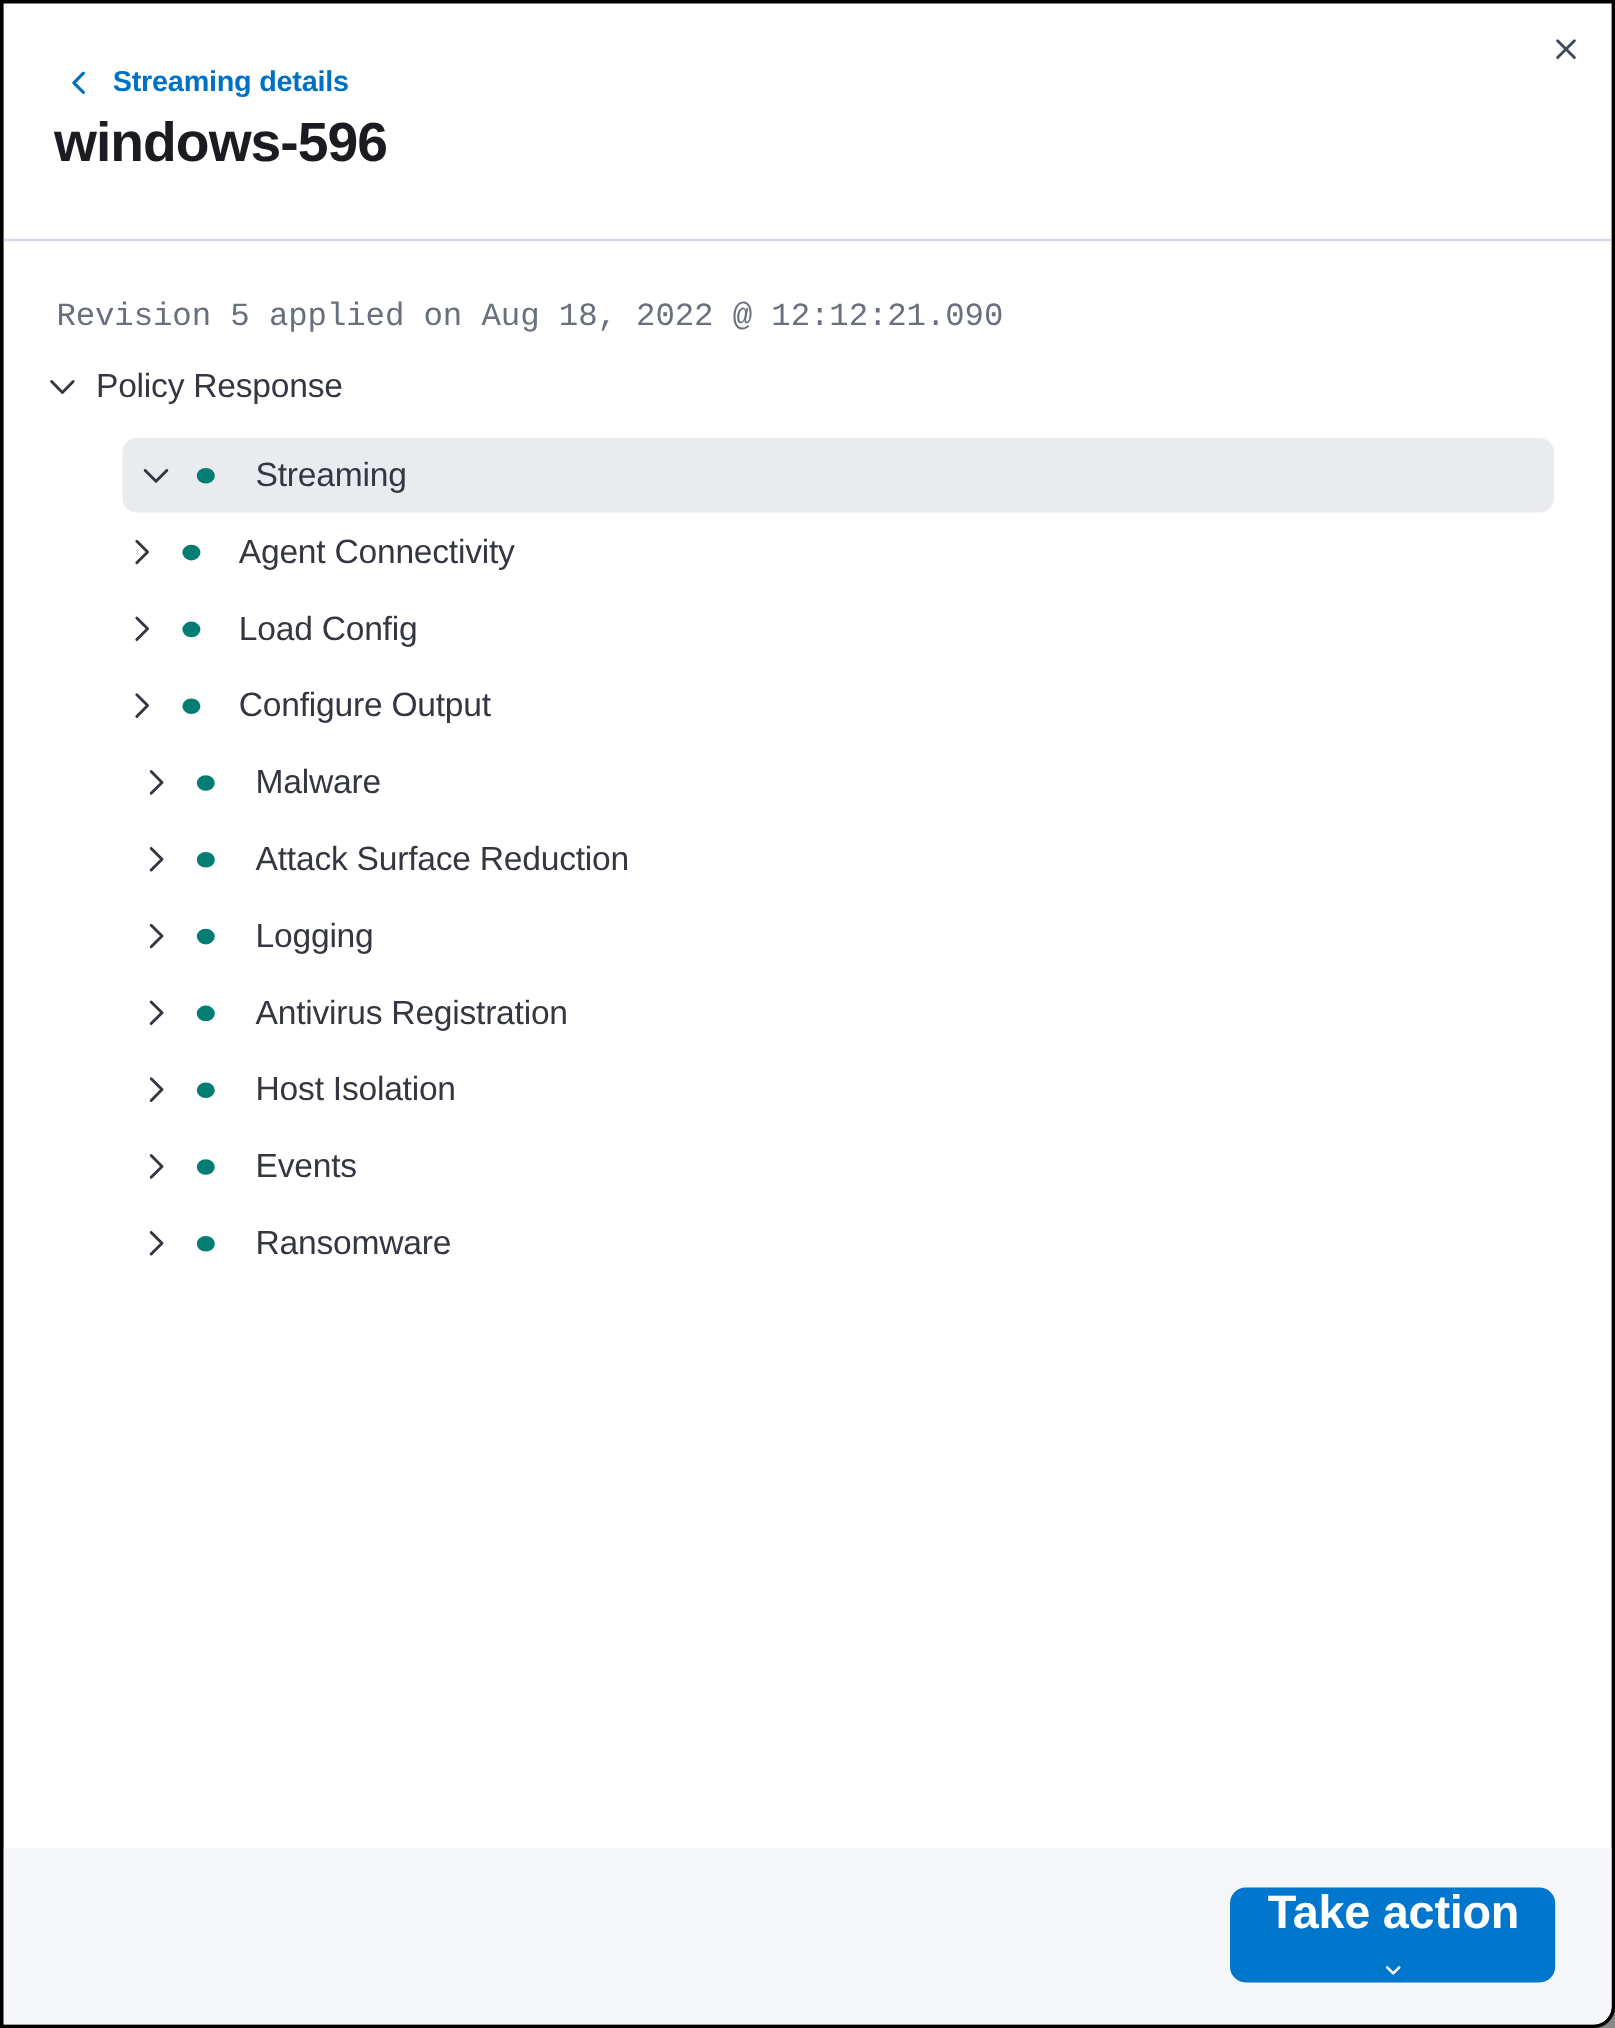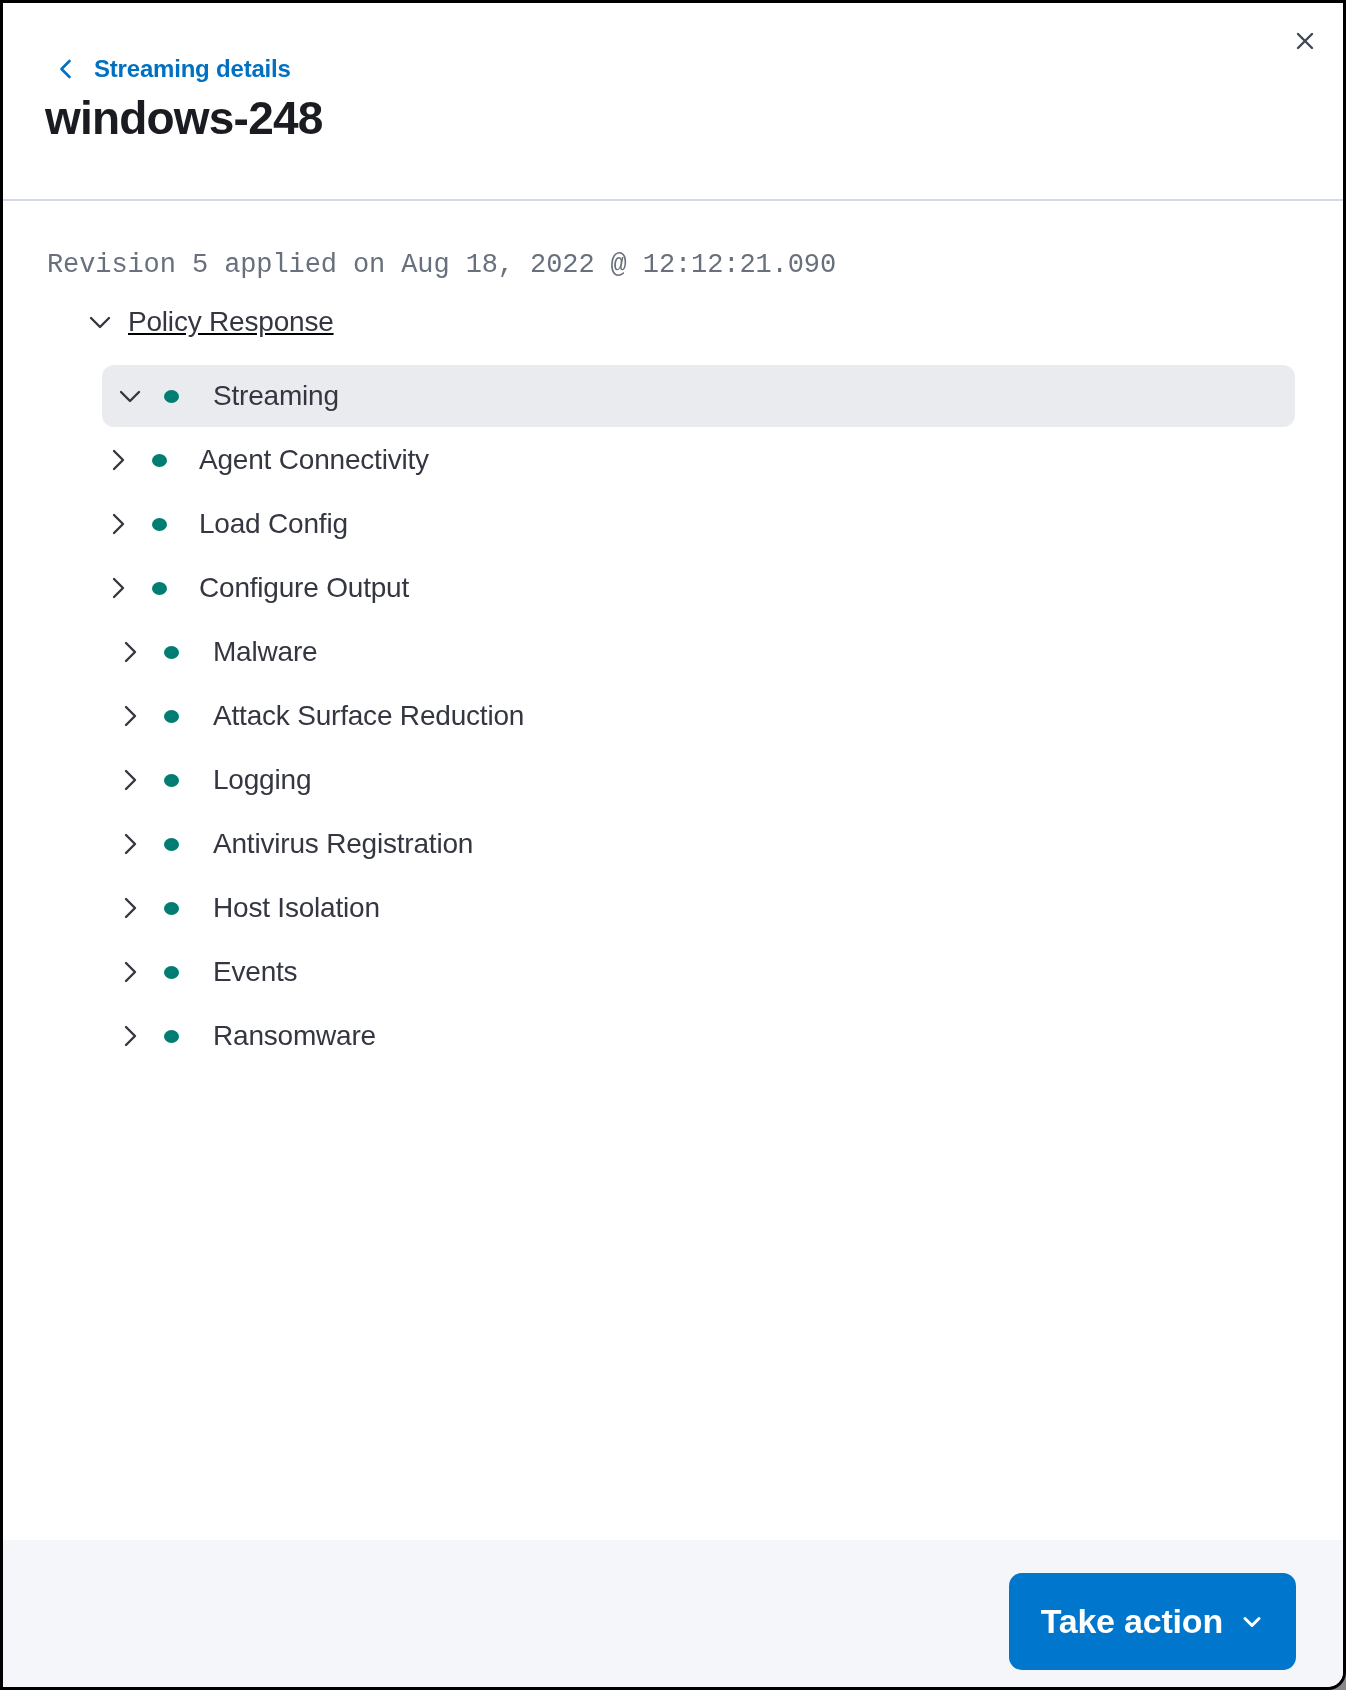--- a/index.html
+++ b/index.html
@@ -42,21 +42,21 @@
   }
   .tree{
     position:absolute;left:0;right:48px;top:288px;
   }
   .row{
     position:relative;
     height:62px;margin-bottom:2px;
     display:flex;align-items:center;
     cursor:pointer;
   }
-  .row.lvl0{padding-left:82px;margin-bottom:12px;text-decoration:underline;}
+  .row.lvl0{padding-left:34px;margin-bottom:12px;}
   .row.lvl1{padding-left:112px;}
   .row.lvl2{padding-left:100px;}
   .row.selected::before{
     content:'';position:absolute;left:99px;right:0;top:0;bottom:0;
     background:#e9ebee;border-radius:12px;z-index:0;
   }
   .row > *{position:relative;z-index:1;}
   .chev{flex:0 0 30px;}
   .dot{
     width:15px;height:13px;border-radius:50%;
@@ -70,49 +70,50 @@
   .row.lvl0 .lbl{margin-left:13px;}
   .row.lvl2 .dot{margin-left:19px;}
   .row.lvl2 .lbl{margin-left:32px;}
   
   .footer{
     position:absolute;left:0;right:0;bottom:0;height:147px;
     background:#f4f6f9;border-bottom-right-radius:15px;
   }
   .take-action{
     position:absolute;right:47px;top:33px;
-    height:97px;min-width:250px;
+    height:79px;min-width:250px;
     background:#0077cc;color:#ffffff;
     border:none;border-radius:13px;
     display:flex;align-items:center;justify-content:center;gap:15px;
     padding:0 30px 0 32px;
     font-family:"Liberation Sans", sans-serif;
-    font-size:34px;font-weight:700;letter-spacing:-0.2px;
+    font-size:39px;font-weight:700;letter-spacing:-0.2px;
     cursor:pointer;
+    flex-direction:column;
   }
 </style>
 </head>
 <body>
 
 <div class="frame">
 
   <button class="close-btn">
     <svg width="32" height="32" viewBox="0 0 32 32">
       <path d="M9 9 L23 23 M23 9 L9 23" fill="none" stroke="#404756" stroke-width="2.4" stroke-linecap="round"></path>
     </svg>
   </button>
 
   <a class="back-link">
     <svg width="26" height="26" viewBox="0 0 26 26">
       <path d="M16.5 5 L8.5 13 L16.5 21" fill="none" stroke="#0071c2" stroke-width="2.6" stroke-linecap="round" stroke-linejoin="round"></path>
     </svg>
     <span>Streaming details</span>
   </a>
 
-  <h1 class="page-title">windows-248</h1>
+  <h1 class="page-title">windows-596</h1>
 
   <hr class="divider">
 
   <p class="revision">Revision 5 applied on Aug 18, 2022 @ 12:12:21.090</p>
 
   <div class="tree" id="tree">
       <div class="row lvl0">
         <svg class="chev" width="30" height="30" viewBox="0 0 30 30">
           <path d="M6 11 L15 20 L24 11" fill="none" stroke="#343741" stroke-width="2.4" stroke-linecap="round" stroke-linejoin="round"></path>
         </svg>

